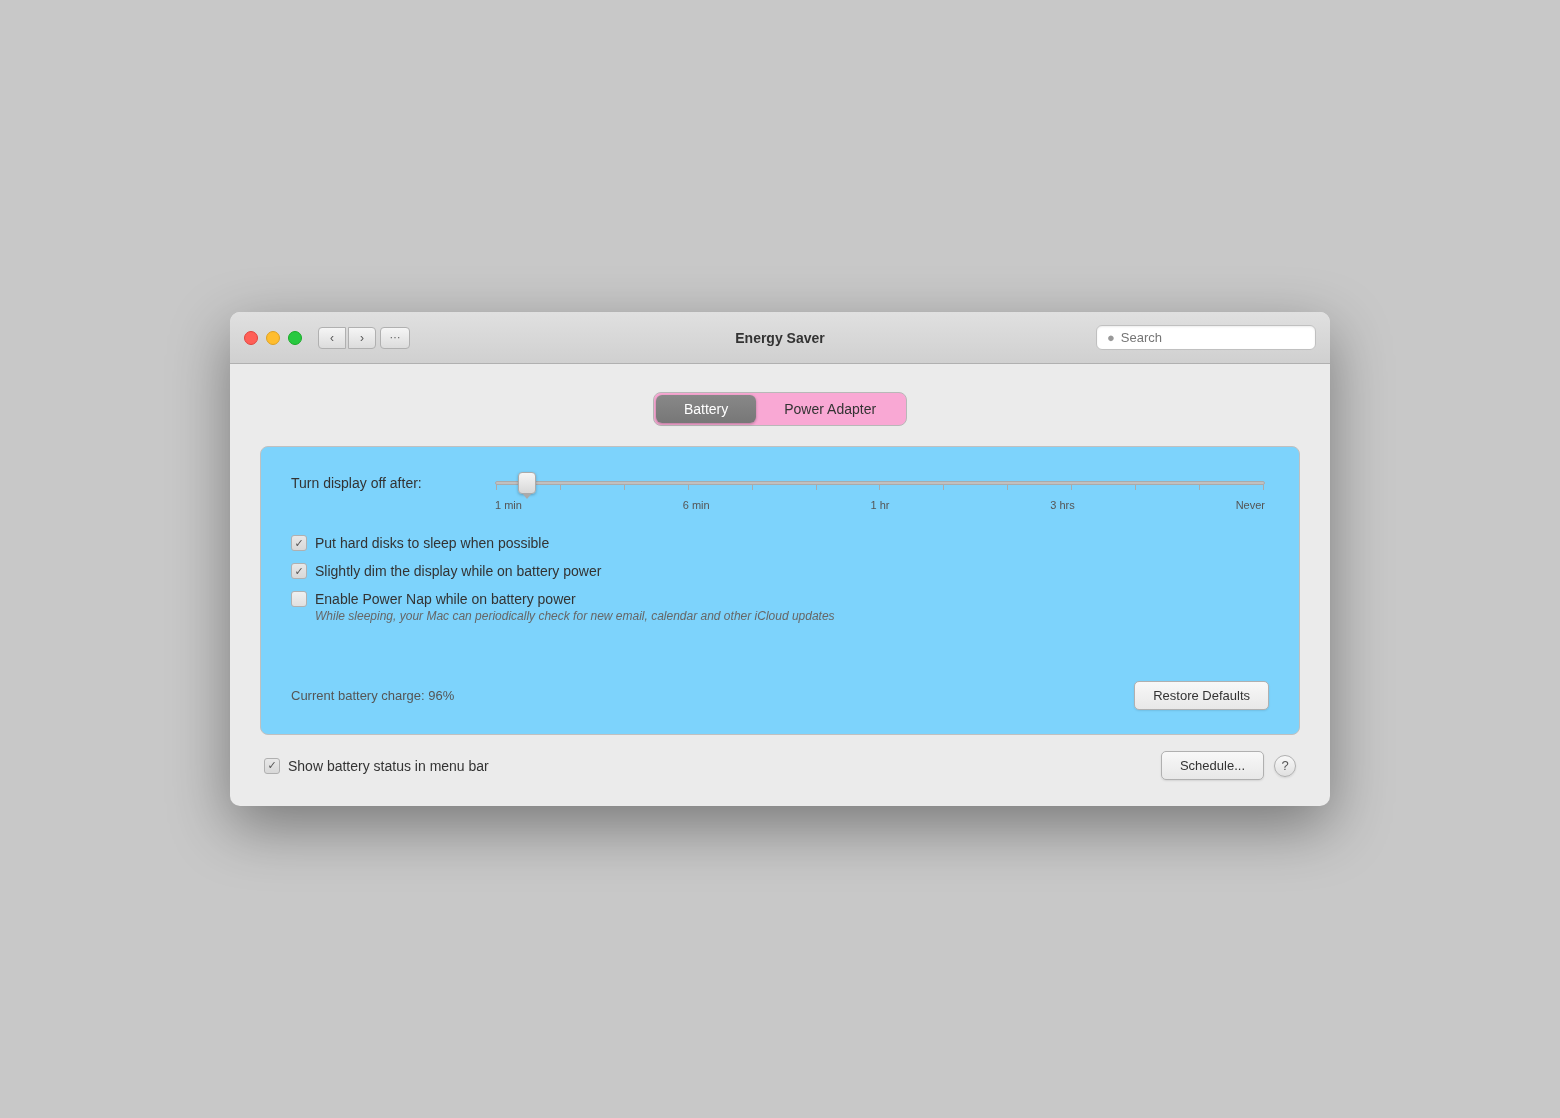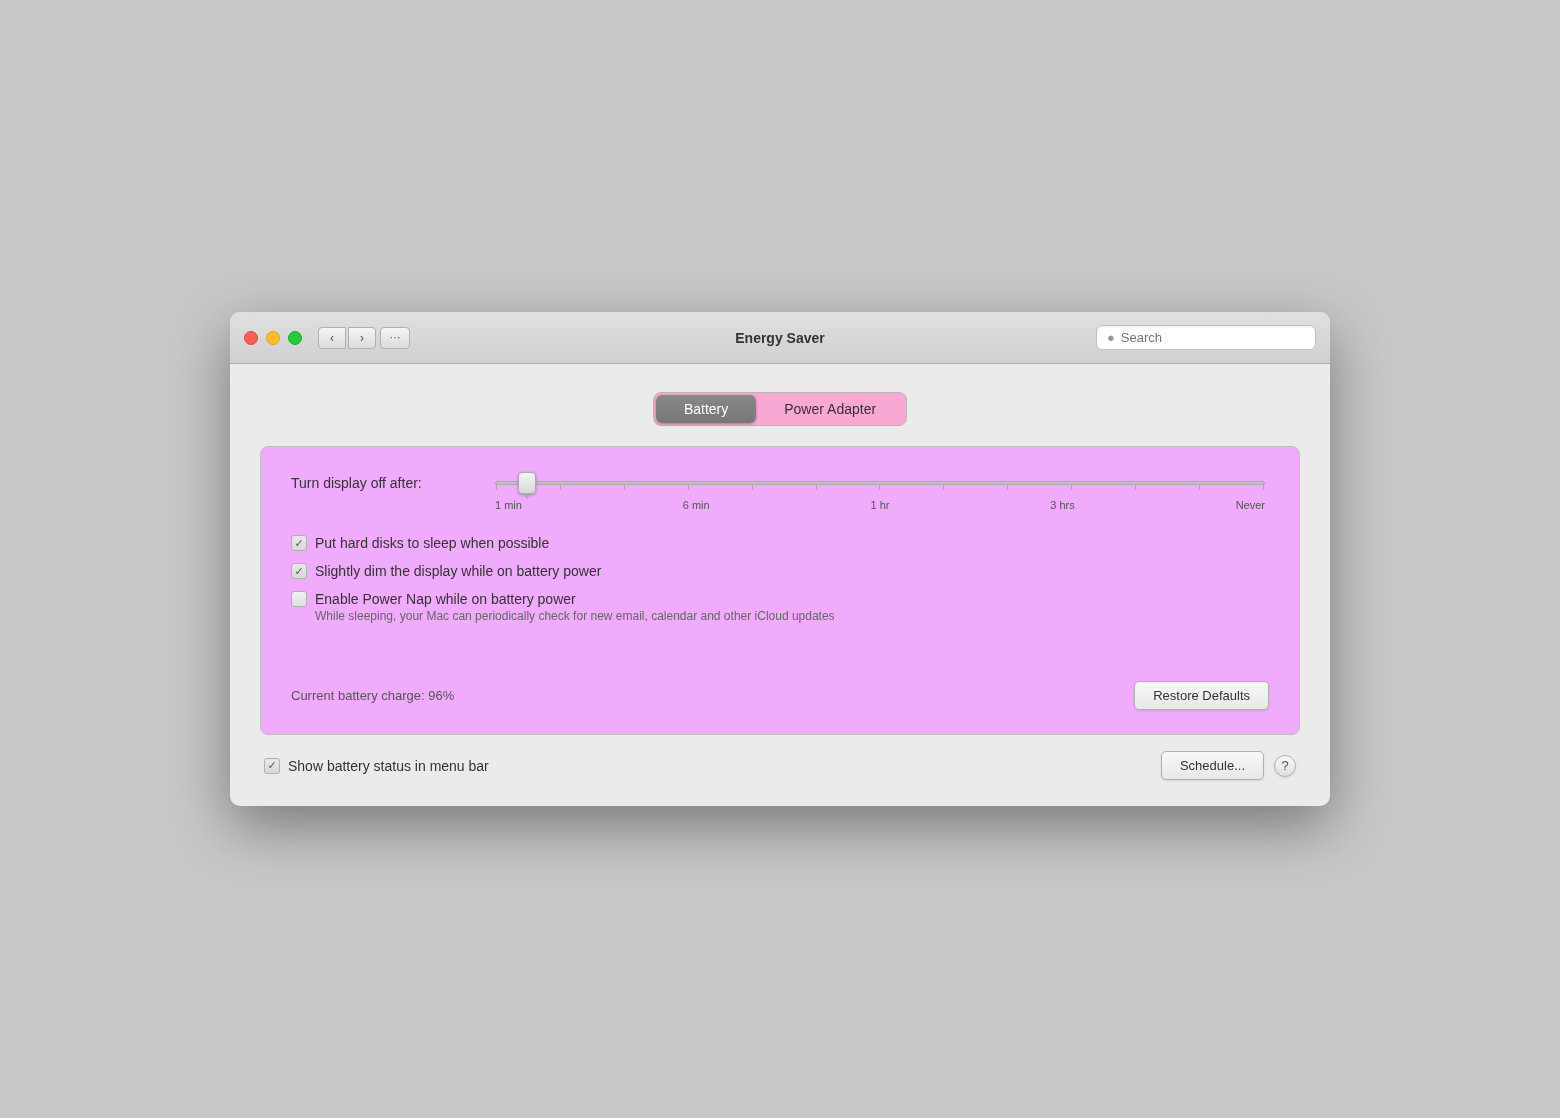--- a/index.html
+++ b/index.html
@@ -151,21 +151,21 @@
     }
 
     .tab.active {
       background: linear-gradient(to bottom, #888, #777);
       color: white;
       box-shadow: 0 1px 3px rgba(0,0,0,0.3);
     }
 
     
     .panel {
-      background: #f0abfc;
+      background: #7dd3fc;
       border: 1px solid #c0c0c0;
       border-radius: 8px;
       padding: 28px 30px 24px;
     }
 
     
     .slider-row {
       display: flex;
       align-items: center;
       margin-bottom: 8px;
@@ -285,20 +285,21 @@
       font-size: 14px;
       color: #333;
     }
 
     .checkbox-sublabel {
       font-size: 12px;
       color: #666;
       margin-left: 24px;
       margin-top: 2px;
       margin-bottom: 4px;
+      font-style: italic;
     }
 
     
     .panel-bottom {
       display: flex;
       align-items: center;
       justify-content: space-between;
       margin-top: 40px;
       padding-top: 14px;
     }

